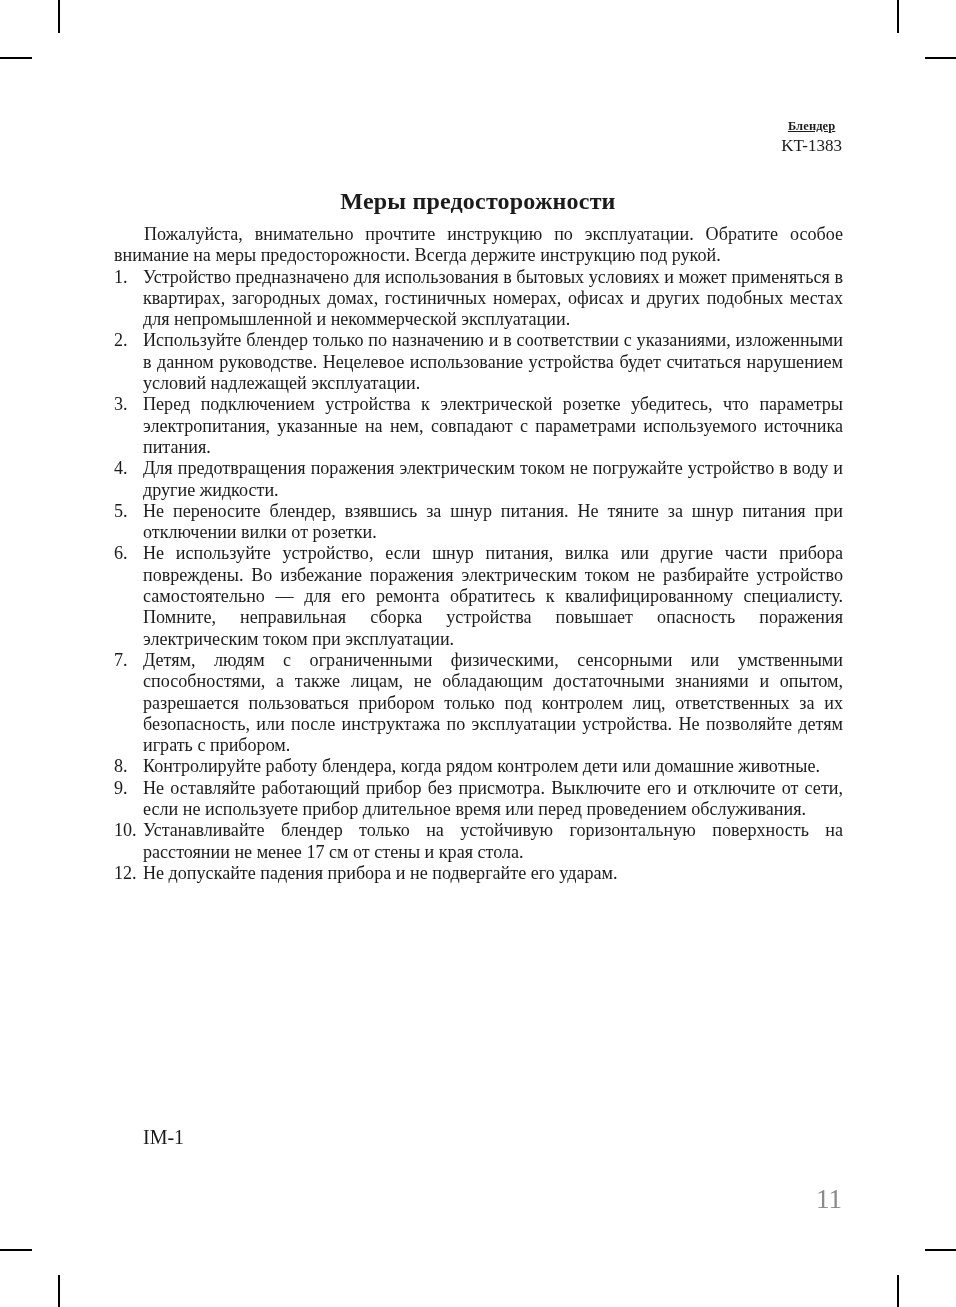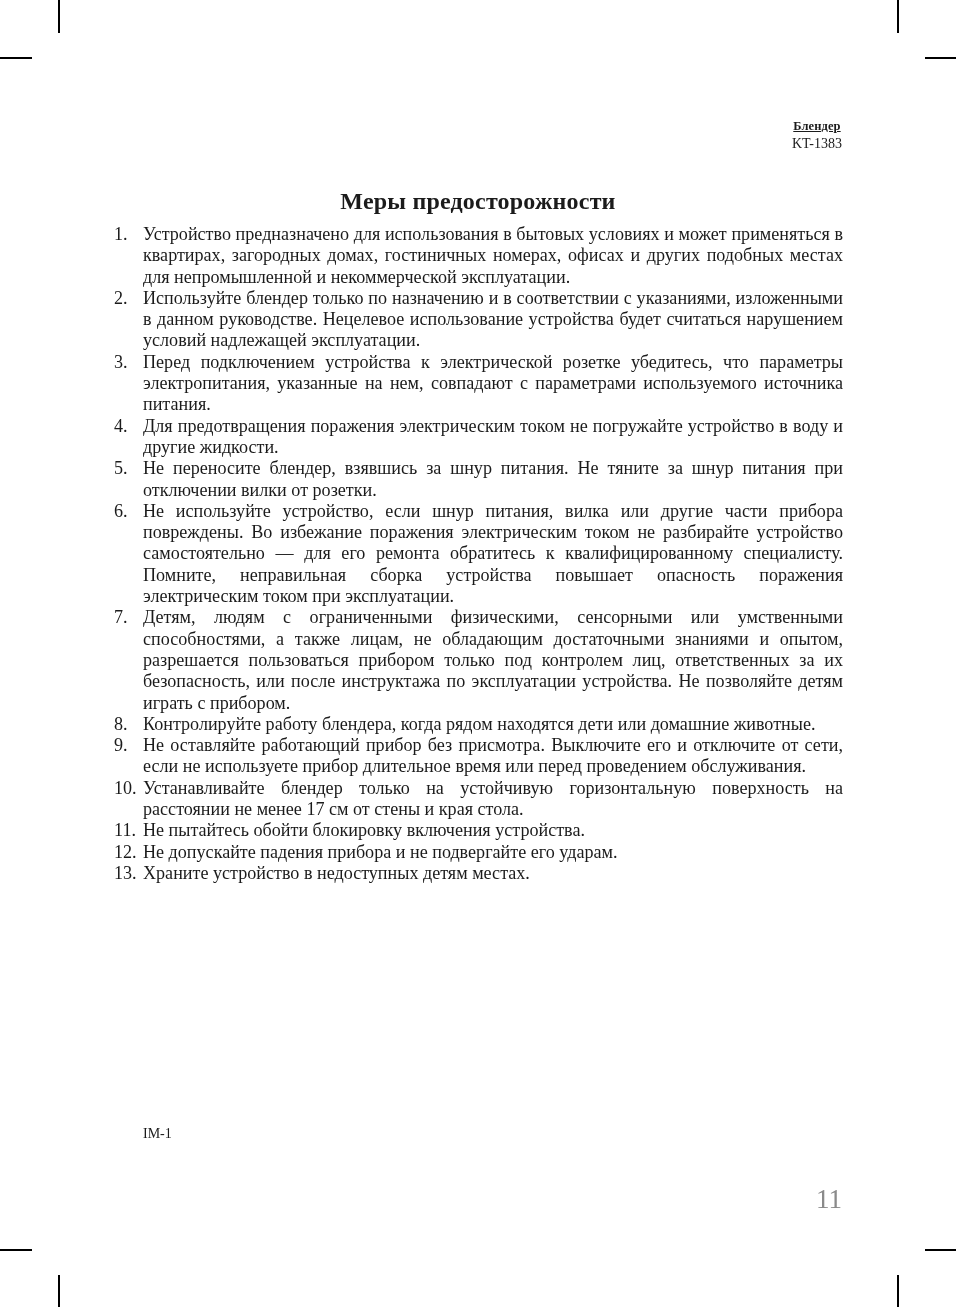--- a/index.html
+++ b/index.html
@@ -43,21 +43,21 @@
     line-height: 1.32;
   }
   .doc-header .model-name {
     font-weight: bold;
     font-size: 12.5px;
     letter-spacing: 0.1px;
     display: block;
     text-decoration: underline;
   }
   .doc-header .model-code {
-    font-size: 14px;
+    font-size: 17px;
     display: block;
   }
 
   
   .page-title {
     position: absolute;
     left: 0;
     right: 0;
     top: 172px;
     text-align: center;
@@ -101,21 +101,21 @@
     white-space: nowrap;
   }
   .rule.wide .num { letter-spacing: 0; }
   .rule > .txt { display: block; }
 
   
   .footer-code {
     position: absolute;
     left: 143px;
     top: 1126px;
-    font-size: 14px;
+    font-size: 20px;
   }
   .page-number {
     position: absolute;
     right: 114px;
     top: 1184px;
     font-size: 27px;
     color: #8a8a8a;
   }
 </style>
 </head>
@@ -134,20 +134,21 @@
 
   <div class="doc-header">
     <span class="model-name">Блендер</span>
     <span class="model-code">KT-1383</span>
   </div>
 
   <h1 class="page-title">Меры предосторожности</h1>
 
   <div class="body-block">
 
+    <p class="intro">Пожалуйста, внимательно прочтите инструкцию по эксплуатации. Обратите особое внимание на меры предосторожности. Всегда держите инструкцию под рукой.</p>
 
     <ol class="rules">
       <li class="rule">
         <span class="num">1.</span>
         <span class="txt">Устройство предназначено для использования в бытовых условиях и может применяться в квартирах, загородных домах, гостиничных номерах, офисах и других подобных местах для непромышленной и некоммерческой эксплуатации.</span>
       </li>
       <li class="rule">
         <span class="num">2.</span>
         <span class="txt">Используйте блендер только по назначению и в соответствии с указаниями, изложенными в данном руководстве. Нецелевое использование устройства будет считаться нарушением условий надлежащей эксплуатации.</span>
       </li>
@@ -166,42 +167,34 @@
       <li class="rule">
         <span class="num">6.</span>
         <span class="txt">Не используйте устройство, если шнур питания, вилка или другие части прибора повреждены. Во избежание поражения электрическим током не разбирайте устройство самостоятельно — для его ремонта обратитесь к квалифицированному специалисту. Помните, неправильная сборка устройства повышает опасность поражения электрическим током при эксплуатации.</span>
       </li>
       <li class="rule">
         <span class="num">7.</span>
         <span class="txt">Детям, людям с ограниченными физическими, сенсорными или умственными способностями, а также лицам, не обладающим достаточными знаниями и опытом, разрешается пользоваться прибором только под контролем лиц, ответственных за их безопасность, или после инструктажа по эксплуатации устройства. Не позволяйте детям играть с прибором.</span>
       </li>
       <li class="rule">
         <span class="num">8.</span>
-        <span class="txt">Контролируйте работу блендера, когда рядом находятся дети или домашние животные.</span>
+        <span class="txt">Контролируйте работу блендера, когда рядом контролем дети или домашние животные.</span>
       </li>
       <li class="rule">
         <span class="num">9.</span>
         <span class="txt">Не оставляйте работающий прибор без присмотра. Выключите его и отключите от сети, если не используете прибор длительное время или перед проведением обслуживания.</span>
       </li>
       <li class="rule wide">
         <span class="num">10.</span>
         <span class="txt">Устанавливайте блендер только на устойчивую горизонтальную поверхность на расстоянии не менее 17 см от стены и края стола.</span>
       </li>
       <li class="rule wide">
-        <span class="num">11.</span>
-        <span class="txt">Не пытайтесь обойти блокировку включения устройства.</span>
-      </li>
-      <li class="rule wide">
         <span class="num">12.</span>
         <span class="txt">Не допускайте падения прибора и не подвергайте его ударам.</span>
       </li>
-      <li class="rule wide">
-        <span class="num">13.</span>
-        <span class="txt">Храните устройство в недоступных детям местах.</span>
-      </li>
     </ol>
 
   </div>
 
   <div class="footer-code">IM-1</div>
   <div class="page-number">11</div>
 
 </div>
 
 </body></html>

